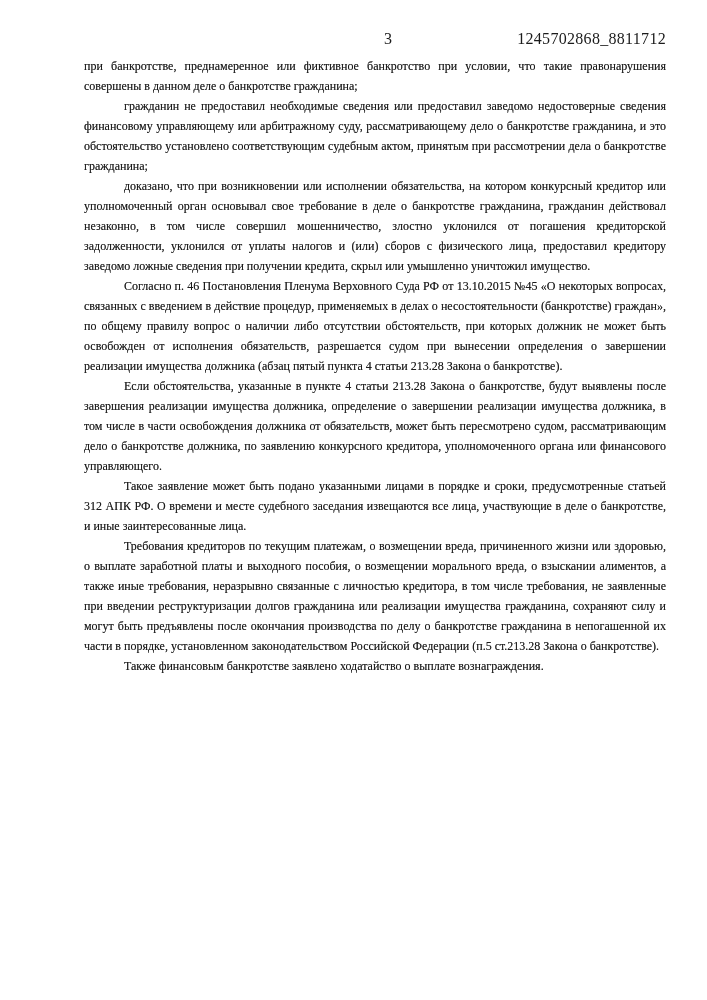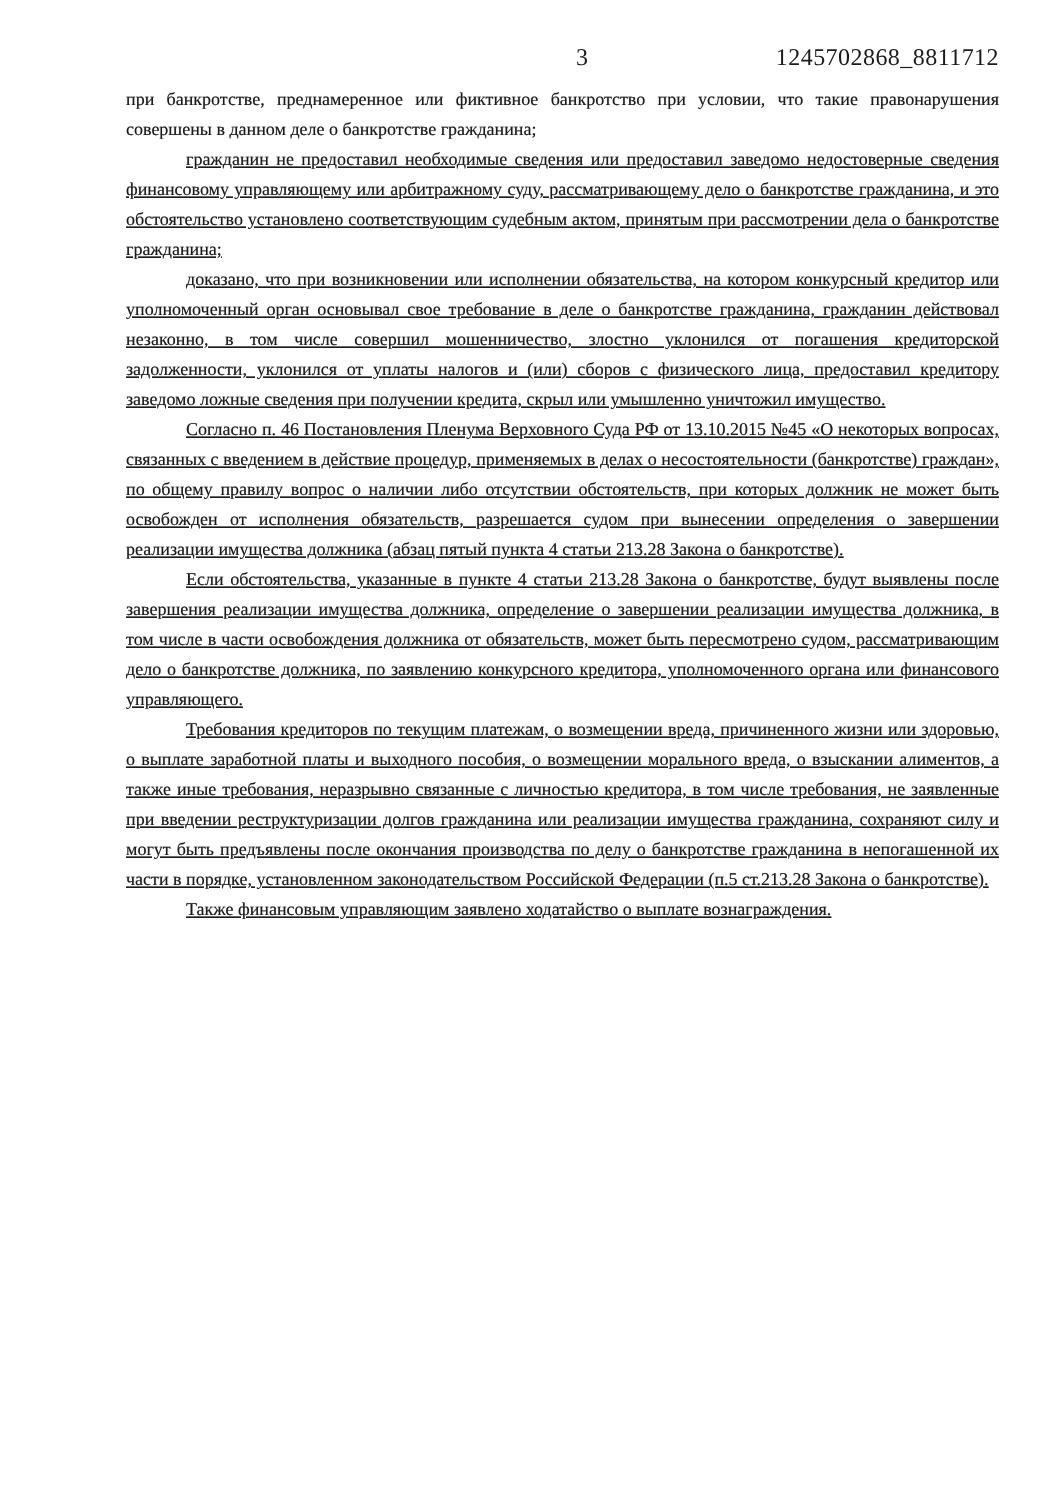--- a/index.html
+++ b/index.html
@@ -41,33 +41,33 @@
     line-height: 20px;
     text-align: justify;
     text-shadow: 0 0 0.5px rgba(20,20,20,0.55);
   }
   .body-text p {
     margin: 0;
     padding: 0;
   }
   .body-text p.indent {
     text-indent: 40px;
-    text-decoration: underline;
   }
 </style>
 </head>
 <body>
 
 <div class="page">
   <div class="header">
     <span class="page-number">3</span>
     <span class="doc-id">1245702868_8811712</span>
   </div>
   <div class="body-text">
       <p>при банкротстве, преднамеренное или фиктивное банкротство при условии, что такие правонарушения совершены в данном деле о банкротстве гражданина;</p>
       <p class="indent">гражданин не предоставил необходимые сведения или предоставил заведомо недостоверные сведения финансовому управляющему или арбитражному суду, рассматривающему дело о банкротстве гражданина, и это обстоятельство установлено соответствующим судебным актом, принятым при рассмотрении дела о банкротстве гражданина;</p>
       <p class="indent">доказано, что при возникновении или исполнении обязательства, на котором конкурсный кредитор или уполномоченный орган основывал свое требование в деле о банкротстве гражданина, гражданин действовал незаконно, в том числе совершил мошенничество, злостно уклонился от погашения кредиторской задолженности, уклонился от уплаты налогов и (или) сборов с физического лица, предоставил кредитору заведомо ложные сведения при получении кредита, скрыл или умышленно уничтожил имущество.</p>
       <p class="indent">Согласно п. 46 Постановления Пленума Верховного Суда РФ от 13.10.2015 №45 «О некоторых вопросах, связанных с введением в действие процедур, применяемых в делах о несостоятельности (банкротстве) граждан», по общему правилу вопрос о наличии либо отсутствии обстоятельств, при которых должник не может быть освобожден от исполнения обязательств, разрешается судом при вынесении определения о завершении реализации имущества должника (абзац пятый пункта 4 статьи 213.28 Закона о банкротстве).</p>
       <p class="indent">Если обстоятельства, указанные в пункте 4 статьи 213.28 Закона о банкротстве, будут выявлены после завершения реализации имущества должника, определение о завершении реализации имущества должника, в том числе в части освобождения должника от обязательств, может быть пересмотрено судом, рассматривающим дело о банкротстве должника, по заявлению конкурсного кредитора, уполномоченного органа или финансового управляющего.</p>
+      <p class="indent">Такое заявление может быть подано указанными лицами в порядке и сроки, предусмотренные статьей 312 АПК РФ. О времени и месте судебного заседания извещаются все лица, участвующие в деле о банкротстве, и иные заинтересованные лица.</p>
       <p class="indent">Требования кредиторов по текущим платежам, о возмещении вреда, причиненного жизни или здоровью, о выплате заработной платы и выходного пособия, о возмещении морального вреда, о взыскании алиментов, а также иные требования, неразрывно связанные с личностью кредитора, в том числе требования, не заявленные при введении реструктуризации долгов гражданина или реализации имущества гражданина, сохраняют силу и могут быть предъявлены после окончания производства по делу о банкротстве гражданина в непогашенной их части в порядке, установленном законодательством Российской Федерации (п.5 ст.213.28 Закона о банкротстве).</p>
-      <p class="indent">Также финансовым управляющим заявлено ходатайство о выплате вознаграждения.</p>
+      <p class="indent">Также финансовым банкротстве заявлено ходатайство о выплате вознаграждения.</p>
     </div>
 </div>
 
 </body></html>

